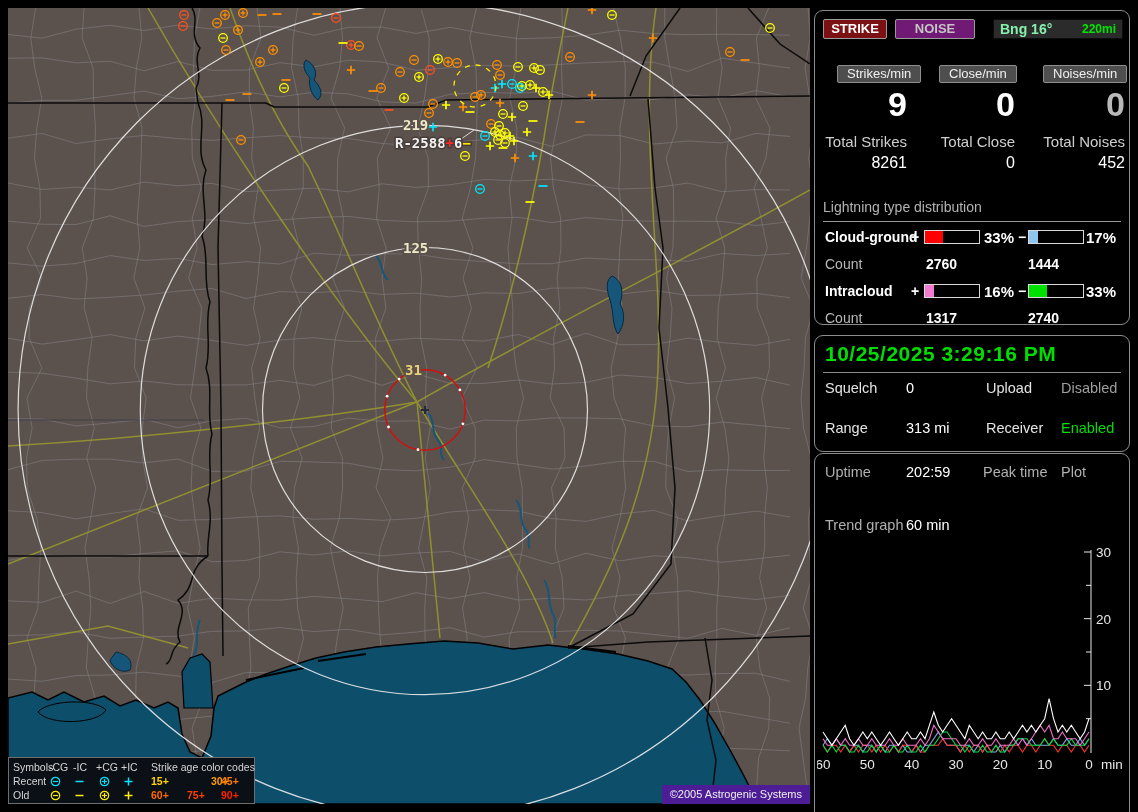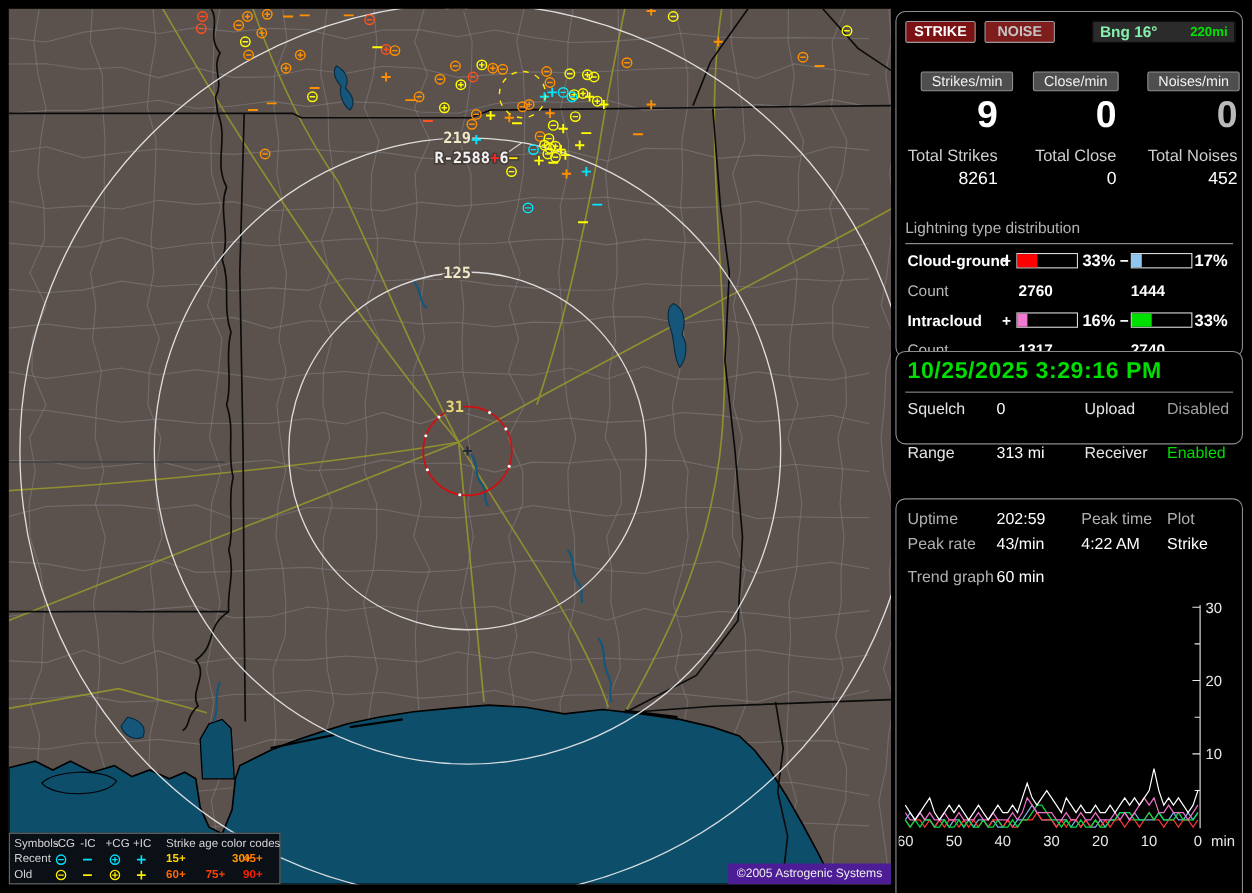--- a/index.html
+++ b/index.html
@@ -2,26 +2,26 @@
 <html><head>
 <meta charset="utf-8">
 <style>
   html,body{margin:0;padding:0;background:#000;width:1138px;height:812px;overflow:hidden;
     font-family:"Liberation Sans",sans-serif;color:#e6e6e6;}
   #map-wrap{position:absolute;left:8px;top:8px;width:802px;height:796px;overflow:hidden;background:#5c524d}
   #map-svg{position:absolute;left:0;top:0}
   
   .panel{position:absolute;left:814px;width:316px;background:#000;border:1px solid #8c8c8c;border-radius:9px;box-sizing:border-box}
   #p1{top:10px;height:315px}
-  #p2{top:319px;height:85px}
+  #p2{top:335px;height:117px}
   #p3{top:453px;height:446px}
   .btn{position:absolute;top:8px;height:20px;line-height:18px;text-align:center;font-size:13px;font-weight:bold;
     border:1px solid #9a9a9a;border-radius:2px;box-sizing:border-box;cursor:default}
   #btn-strike{left:8px;width:64px;background:#7c1113;color:#fff}
-  #btn-noise{left:80px;width:64px;background:#7f1d1d;color:#c4c4c4}
+  #btn-noise{left:80px;width:80px;background:#701a75;color:#c4c4c4}
   #bng{position:absolute;top:8px;right:6px;width:130px;height:20px;background:#2b2b2b;border:1px solid #0c0c0c;
     display:flex;justify-content:space-between;align-items:center;padding:0 6px;box-sizing:border-box}
   #bng .b1{font-weight:bold;font-size:14px;color:#86efac}
   #bng .b2{font-weight:bold;font-size:12px;color:#00e400}
   .chip{position:absolute;top:54px;height:18px;line-height:16px;padding:0 9px;background:#4e4e4e;color:#f0f0f0;
     border:1px solid #8f8f8f;border-radius:2px;font-size:13px;box-sizing:border-box}
   .num{position:absolute;top:74px;font-size:34px;font-weight:bold;text-align:right}
   .tlab{position:absolute;top:122px;font-size:15px;color:#cfcfcf;text-align:right}
   .tval{position:absolute;top:143px;font-size:16px;color:#fff;text-align:right}
   .c1{left:2px;width:90px}.c2{left:100px;width:100px}.c3{left:198px;width:112px}
@@ -465,26 +465,20 @@
   </div>
 </div>
 
 <div id="p3" class="panel">
   <div class="urow" style="top:10px">
     <span class="ua glab">Uptime</span>
     <span class="ub gval">202:59</span>
     <span class="uc glab">Peak time</span>
     <span class="ud glab">Plot</span>
   </div>
-  <div class="urow" style="top:33px">
-    <span class="ua glab">Peak rate</span>
-    <span class="ub gval">43/min</span>
-    <span class="uc gval">4:22 AM</span>
-    <span class="ud gval">Strike</span>
-  </div>
   <div class="urow" style="top:63px">
     <span class="ua glab">Trend graph</span>
     <span class="ub gval">60 min</span>
   </div>
   <svg id="trend-svg" width="312" height="256" viewBox="0 0 312 256">
       <path d="M274,8 V211" stroke="#e8e8e8" stroke-width="1" fill="none"></path>
       <path d="M269,176.66666666666666 H274" stroke="#e8e8e8" stroke-width="1"></path>
       <path d="M267,143.33333333333331 H274" stroke="#e8e8e8" stroke-width="1"></path>
       <text x="279" y="148.33333333333331" font-size="13.5" fill="#e8e8e8">10</text>
       <path d="M269,110 H274" stroke="#e8e8e8" stroke-width="1"></path>

